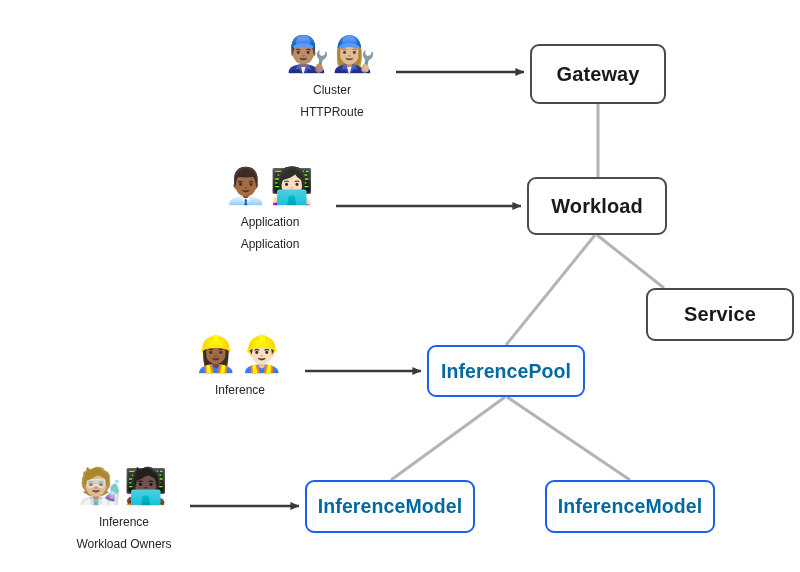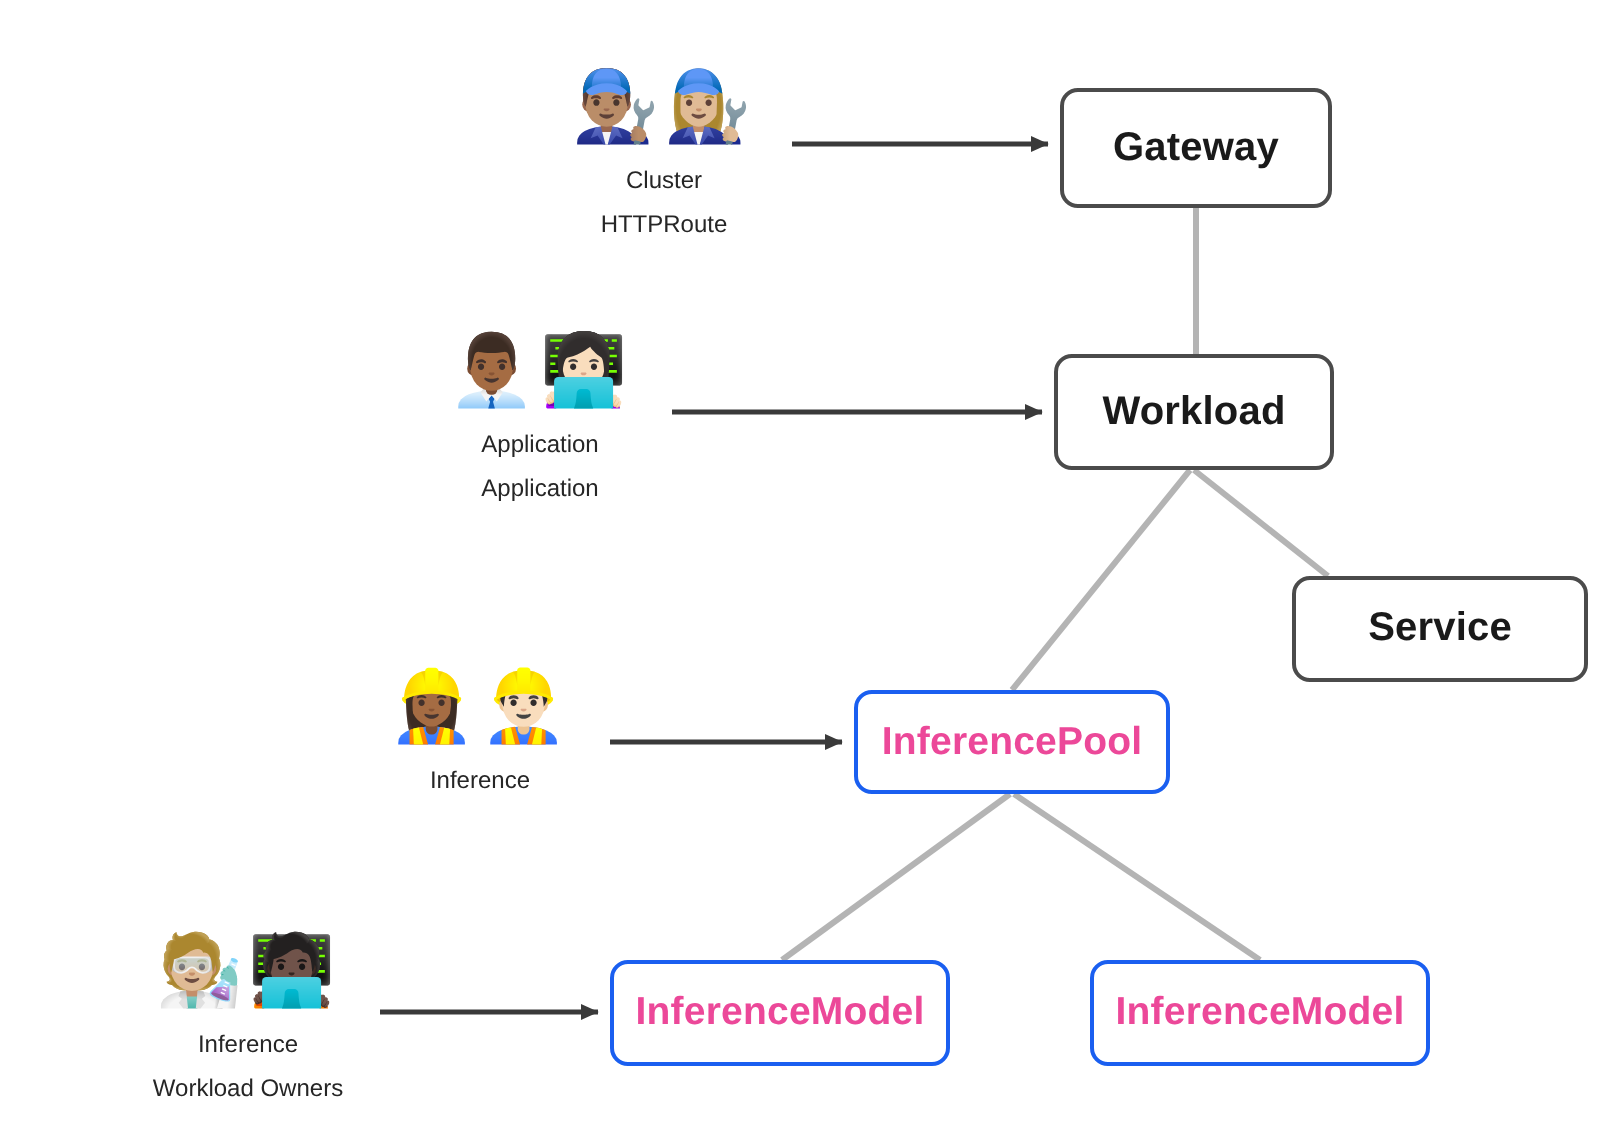--- a/index.html
+++ b/index.html
@@ -37,21 +37,21 @@
     letter-spacing: 0.1px;
     white-space: nowrap;
   }
   .node-dark {
     border: 2.2px solid #4b4b4b;
     color: #1a1a1a;
     font-size: 20px;
   }
   .node-blue {
     border: 2.6px solid #1a5ff0;
-    color: #ec4899;
+    color: #0369a1;
     font-size: 19.5px;
   }
   .persona {
     position: absolute;
     box-sizing: border-box;
     display: flex;
     flex-direction: column;
     align-items: center;
     text-align: center;
     color: #262626;

